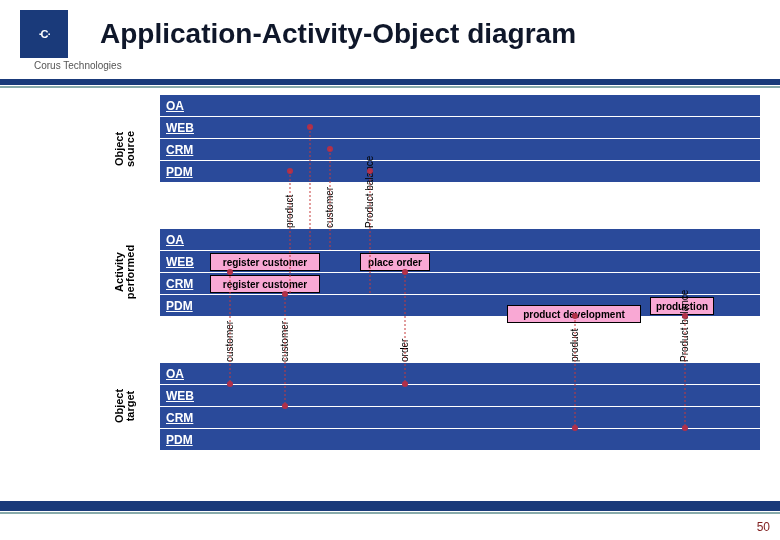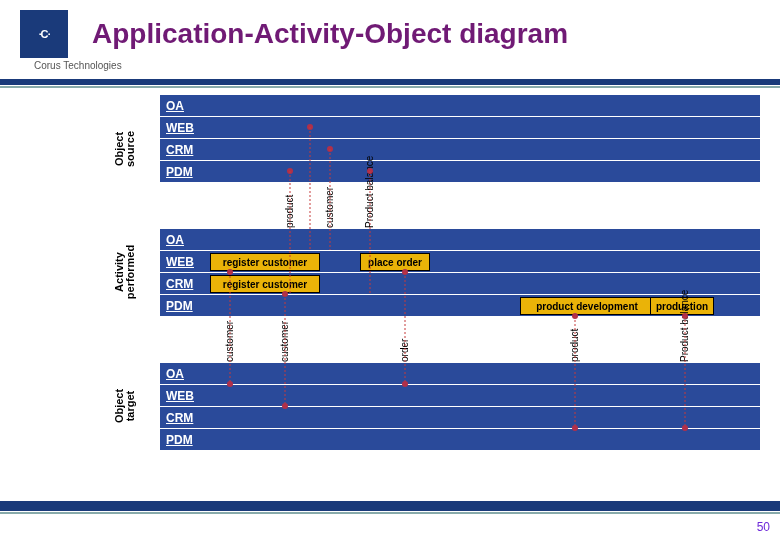--- a/index.html
+++ b/index.html
@@ -1,36 +1,36 @@
 <!DOCTYPE html>
 <html><head>
 <meta charset="utf-8">
 <style>
   * { box-sizing: border-box; margin: 0; padding: 0; }
   body { width: 780px; height: 540px; background: #fff; font-family: Arial, sans-serif; position: relative; overflow: hidden; }
   .header { display: flex; align-items: center; padding: 10px 20px 0 20px; }
   .logo { width: 48px; height: 48px; background: #1a3a7a; display: flex; align-items: center; justify-content: center; position: relative; }
   .logo-inner { color: #fff; font-size: 11px; letter-spacing: -1px; font-weight: bold; }
-  .title { font-size: 28px; color: #701a75; font-weight: bold; margin-left: 24px; }
+  .title { font-size: 28px; color: #0f172a; font-weight: bold; margin-left: 32px; }
   .sublogo { font-size: 10px; color: #555; padding: 2px 0 0 34px; }
   .rule1 { height: 6px; background: #1a3a7a; margin: 8px 0 0 0; }
   .rule2 { height: 2px; background: #8aa; margin: 1px 0 6px 0; }
   .diagram { position: relative; width: 740px; margin-left: 20px; }
 
   .section { position: relative; }
   .vlabel { position: absolute; left: 105px; top: 50%; transform: translate(-50%,-50%) rotate(-90deg); transform-origin: center; font-size: 11px; font-weight: bold; color: #000; text-align:center; line-height:1; white-space: nowrap; }
   .rows { margin-left: 140px; }
   .row { height: 22px; background: #2a4a9a; color: #fff; font-size: 12px; font-weight: bold; border-top: 1px solid #fff; position: relative; display:flex; align-items:center; }
   .rowlabel { position:absolute; left:6px;text-decoration:underline; }
   .gap { height: 46px; position: relative; margin-left:140px; }
   .vtxt { position: absolute; bottom: 0; font-size: 10px; transform: rotate(-90deg); transform-origin: left bottom; white-space: nowrap; color:#000; }
-  .cell { position:absolute; height:18px; top:2px; background:#eab308; color:#000; font-size:10px; display:flex; align-items:center; justify-content:center; border:1px solid #000; overflow:hidden; }
+  .cell { position:absolute; height:18px; top:2px; background:#f9a8d4; color:#000; font-size:10px; display:flex; align-items:center; justify-content:center; border:1px solid #000; overflow:hidden; }
   .footrule { height:10px; background:#1a3a7a; margin-top:8px; }
   .footrule2 { height:2px; background:#8aa; margin-top:1px; }
-  .pnum { position:absolute; right:10px; bottom:6px; font-size:12px; color:#6d28d9; }
+  .pnum { position:absolute; right:10px; bottom:6px; font-size:12px; color:#7f1d1d; }
   svg.conn { position:absolute; left:140px; top:0; pointer-events:none; overflow:visible; }
   .dot { fill:#b0304a; }
   .dln { stroke:#c53b3b; stroke-width:1; stroke-dasharray:2 2; }
 </style>
 </head>
 <body>
 
 <div class="header">
   <div class="logo">
       <span class="logo-inner">∙C∙</span>
@@ -77,21 +77,21 @@
         <span class="rowlabel">WEB</span>
         <div class="cell" style="left:50px; width:110px;">register customer</div>
         <div class="cell" style="left:200px; width:70px;">place order</div>
       </div>
       <div class="row">
         <span class="rowlabel">CRM</span>
         <div class="cell" style="left:50px; width:110px;">register customer</div>
       </div>
       <div class="row">
         <span class="rowlabel">PDM</span>
-        <div class="cell" style="left:360px; width:134px;">product development</div>
+        <div class="cell" style="left:347px; width:134px;margin-top:8px;">product development</div>
         <div class="cell" style="left:490px; width:64px;">production</div>
       </div>
     </div>
   </div>
 
   <div class="gap">
     <span class="vtxt" style="left:75px;">customer</span>
     <span class="vtxt" style="left:130px;">customer</span>
     <span class="vtxt" style="left:250px;">order</span>
     <span class="vtxt" style="left:420px;">product</span>

